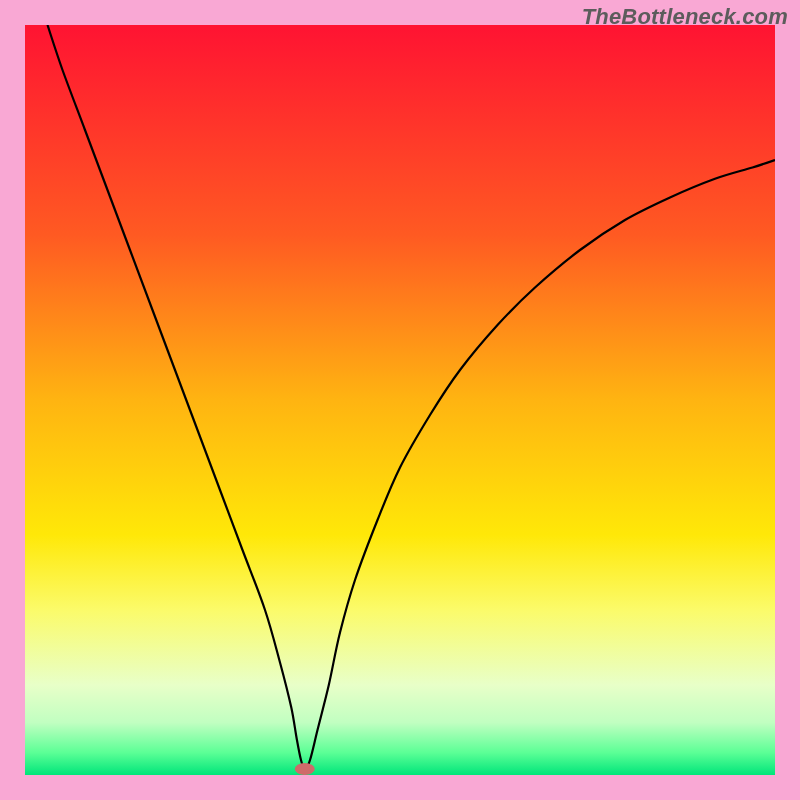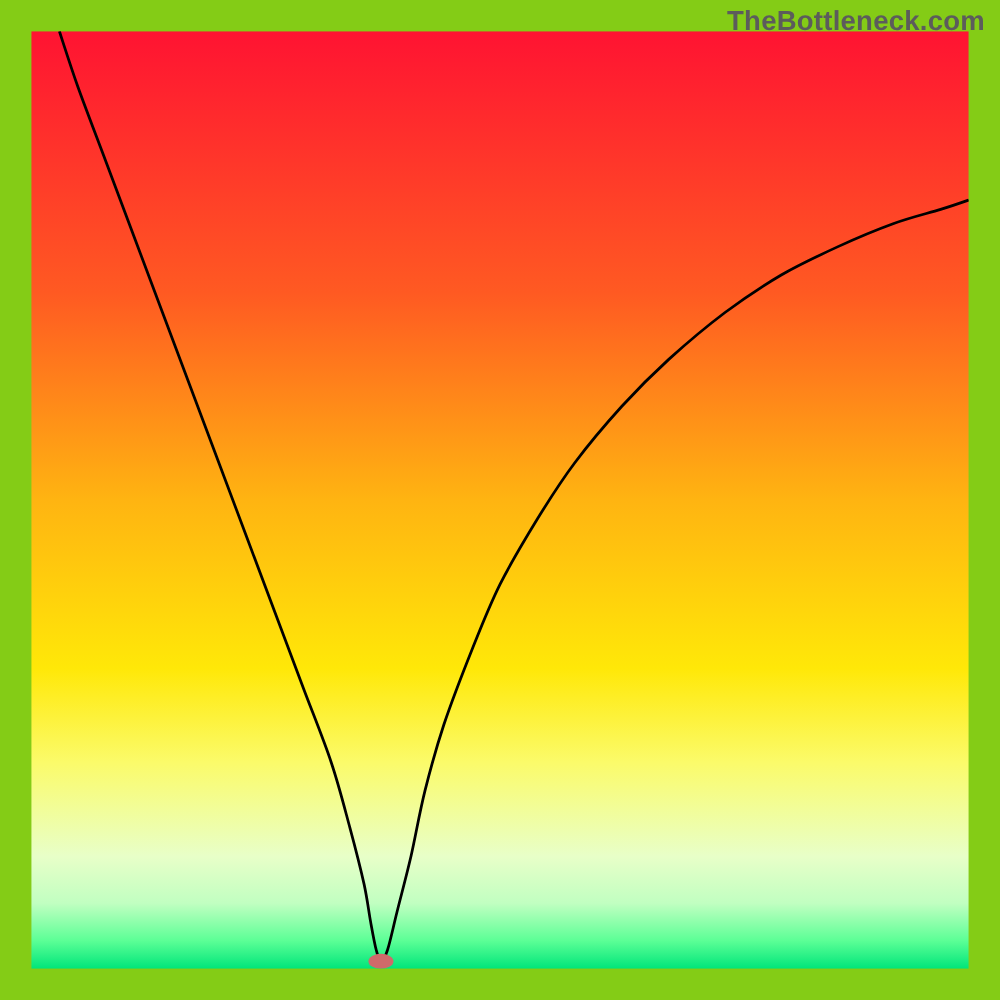--- a/index.html
+++ b/index.html
@@ -1,16 +1,16 @@
 <!DOCTYPE html>
 <html><head>
 <meta charset="utf-8">
 <style>
   html,body{margin:0;padding:0;width:800px;height:800px;overflow:hidden;background:#000;}
-  .frame{position:absolute;left:0;top:0;width:800px;height:800px;background:#84cc16;}
+  .frame{position:absolute;left:0;top:0;width:800px;height:800px;background:#f9a8d4;font-style:italic;}
   .plot{position:absolute;left:25px;top:25px;width:750px;height:750px;}
   .attrib{position:absolute;top:4px;right:12px;font-family:Arial,Helvetica,sans-serif;font-size:22px;font-weight:600;color:#5c5c5c;letter-spacing:.2px;}
   svg{display:block;}
 </style>
 </head>
 <body>
 
 <div class="frame">
   <div class="attrib">TheBottleneck.com</div>
   <div class="plot">

